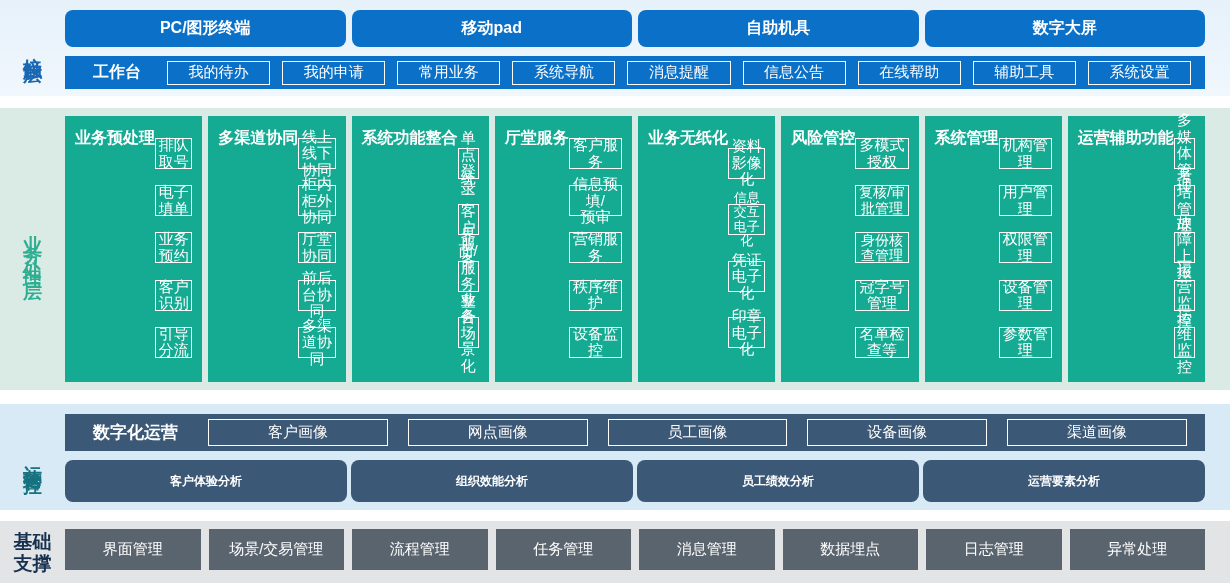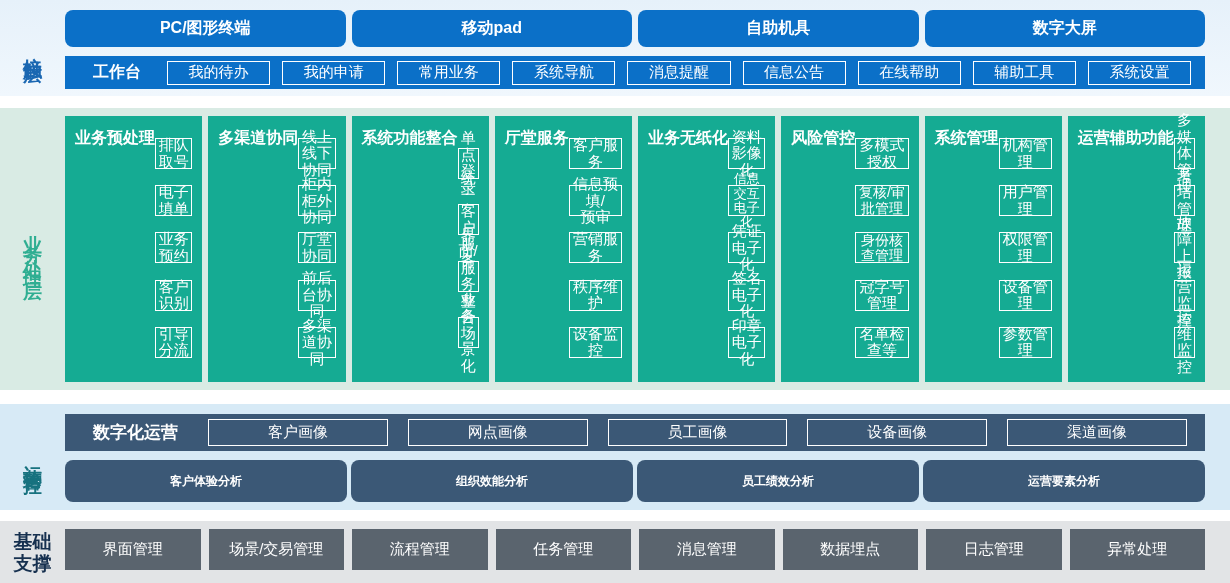--- a/index.html
+++ b/index.html
@@ -127,21 +127,20 @@
             <div class="col-item">设备监控</div>
           </div>
         </div>
 
         <div class="col">
           <div class="col-title">业务无纸化</div>
           <div class="col-items">
             <div class="col-item">资料影像化</div>
             <div class="col-item" style="font-size:13px;">信息交互电子化</div>
             <div class="col-item">凭证电子化</div>
-            <div class="col-item">签名电子化</div>
             <div class="col-item">印章电子化</div>
           </div>
         </div>
 
         <div class="col">
           <div class="col-title">风险管控</div>
           <div class="col-items">
             <div class="col-item">多模式授权</div>
             <div class="col-item" style="font-size:14px;">复核/审批管理</div>
             <div class="col-item" style="font-size:14px;">身份核查管理</div>

